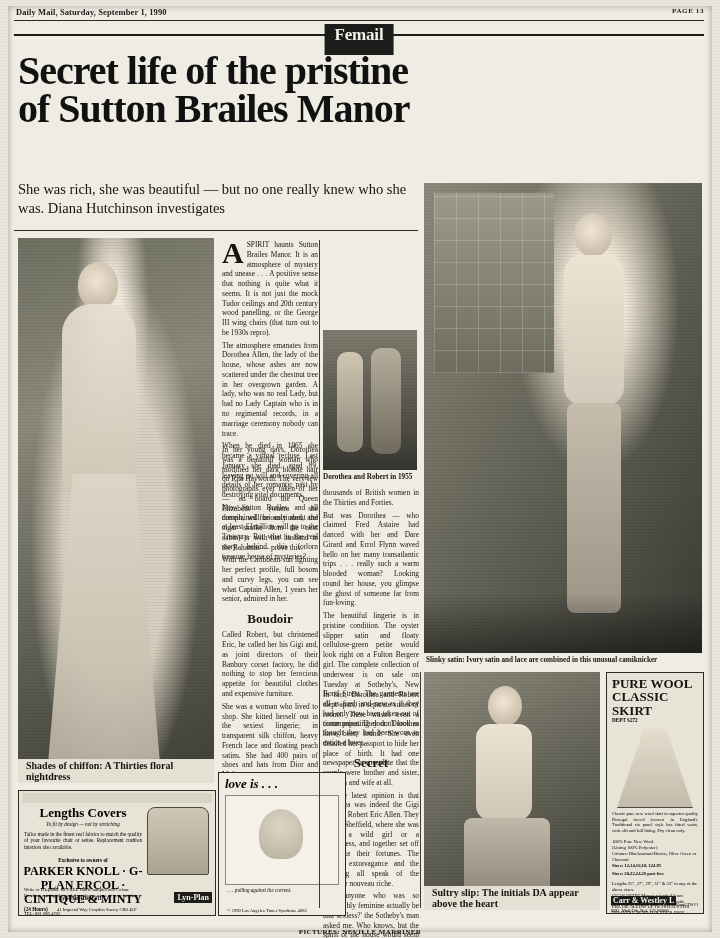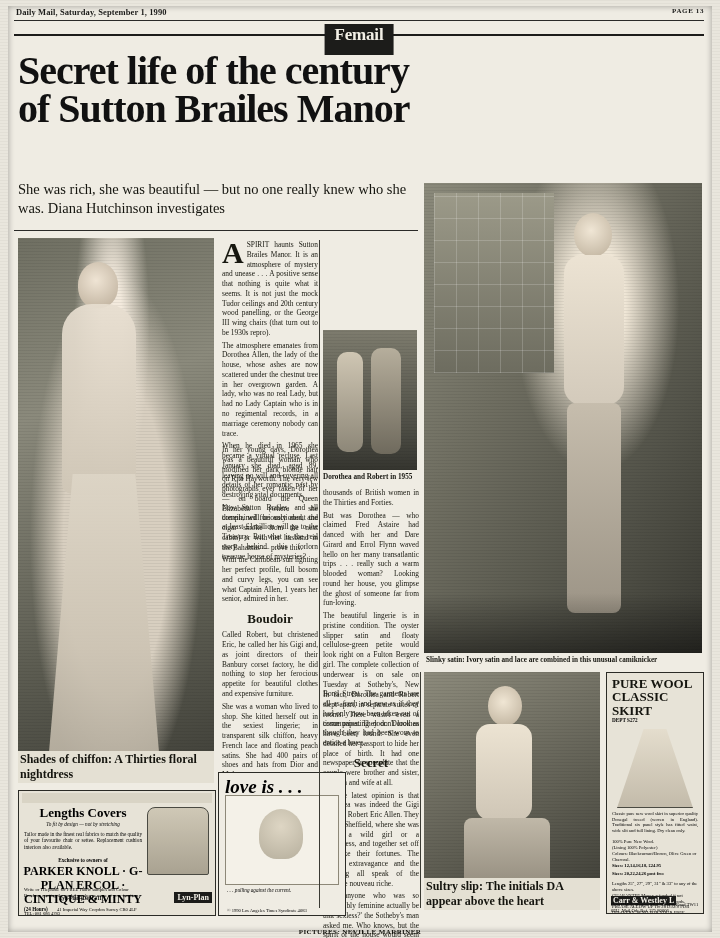--- a/index.html
+++ b/index.html
@@ -41,41 +41,41 @@
   .colrule{position:absolute;border-left:1px solid #3a3a33;}
   
   .adbox{position:absolute;background:#e7e3d7;border:1px solid #2b2b26;overflow:hidden;}
   .ad-title{font-family:"Liberation Serif",serif;font-weight:bold;}
   .tiny{font-size:5.2px;line-height:1.22;}
   .tiny2{font-size:4.6px;line-height:1.2;}
   .center{text-align:center;}
   .bottom-credit{position:absolute;left:0;width:100%;text-align:center;bottom:2px;font-size:7px;font-weight:bold;letter-spacing:.4px;color:#15150f;}
   .skirt-ad-title{font-size:13px;font-weight:bold;line-height:1.02;color:#15150f;}
   .cartoon{position:absolute;background:#efece3;border:1px solid #2b2b26;overflow:hidden;}
-  .lovebox-title{font-family:"Liberation Serif",serif;font-style:italic;font-size:19px;font-weight:bold;}
+  .lovebox-title{font-family:"Liberation Serif",serif;font-style:italic;font-size:13px;font-weight:bold;}
   .photo-cap-strip{position:absolute;left:0;bottom:0;width:100%;background:#e4e0d3;
-    font-size:12px;font-weight:bold;color:#15150f;padding:1px 2px;box-sizing:border-box;}
+    font-size:10px;font-weight:bold;color:#15150f;padding:1px 8px;box-sizing:border-box;}
 </style>
 </head>
 <body>
 
 <div class="page">
   <div class="sheet"></div>
 
   <div class="dateline">Daily Mail, Saturday, September 1, 1990</div>
   <div class="pageno">PAGE 13</div>
   <div class="top-rule"></div>
 
   <div class="femail-wrap">
     <div class="femail-line"></div>
     <div class="femail">Femail</div>
   </div>
 
   <div class="headline">
-    <span class="l1">Secret life of the century</span>
+    <span class="l1">Secret life of the pristine</span>
     <span class="l2">of Sutton Brailes Manor</span>
   </div>
 
   <div class="subhead">She was rich, she was beautiful — but no one really knew who she was. Diana Hutchinson investigates</div>
   <div class="hr-mid"></div>
 
   <div class="photo" style="left:18px;top:238px;width:196px;height:545px;
        background:
         radial-gradient(ellipse at 48% 16%, #f3eadd 0 7%, rgba(0,0,0,0) 26%),
         radial-gradient(ellipse at 50% 55%, #d8cfc0 0 38%, rgba(0,0,0,0) 62%),

